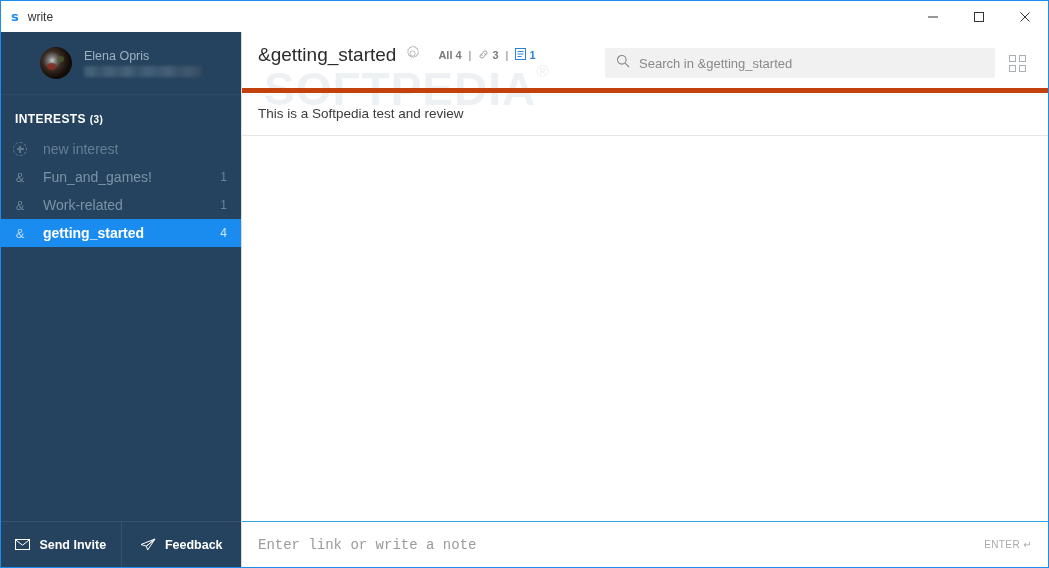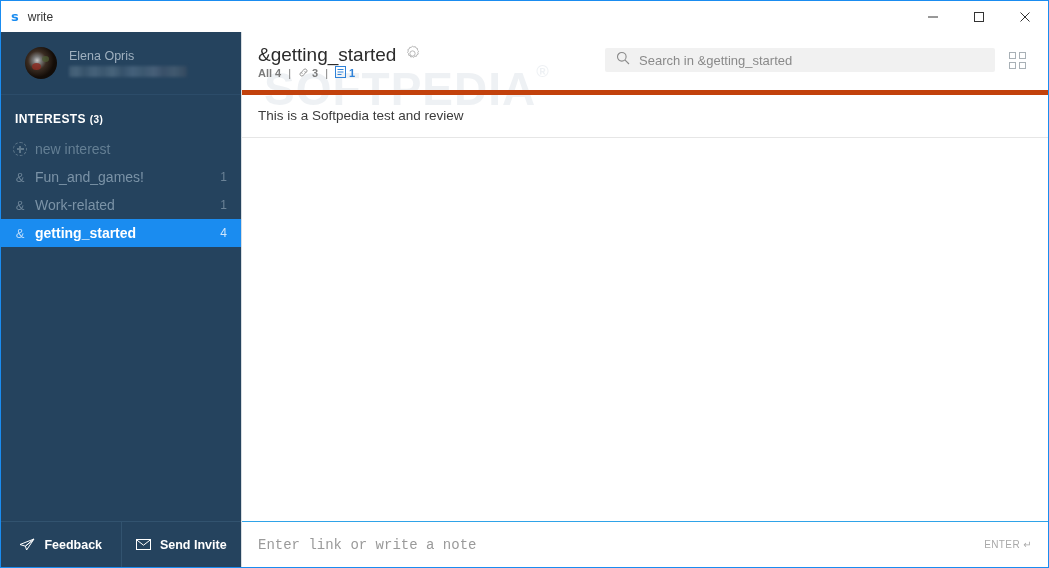--- a/index.html
+++ b/index.html
@@ -42,20 +42,21 @@
   
   .sidebar {
     width: 240px; min-width: 240px;
     background: #25435e;
     display: flex; flex-direction: column;
   }
   .profile {
     height: 63px; display: flex; align-items: center;
     padding: 0 24px; gap: 12px;
     border-bottom: 1px solid #2c4c69;
+    justify-content: center;
   }
   .avatar {
     width: 32px; height: 32px; border-radius: 50%;
     background: radial-gradient(circle at 38% 42%, #c9c9c9 0%, #7b7b7b 14%, #3a2c22 34%, #140d08 62%, #090909 100%);
     position: relative; overflow: hidden; flex: none;
   }
   .avatar:before {
     content: ""; position: absolute; left: 7px; top: 16px;
     width: 9px; height: 7px; border-radius: 50%;
     background: #8a2b22; opacity: .85;
@@ -78,21 +79,21 @@
   }
   .interests-header {
     padding: 17px 0 9px 14px;
     font-size: 12px; font-weight: bold; color: #ffffff;
     letter-spacing: .4px;
   }
   .interests-header .count { font-size: 10px; font-weight: bold; }
   .nav-list { display: flex; flex-direction: column; }
   .nav-item {
     height: 28px; display: flex; align-items: center;
-    padding: 0 14px 0 12px; gap: 8px;
+    padding: 0 14px 0 12px; gap: 16px;
     font-size: 14px; color: #7b93a7;
   }
   .nav-item .glyph {
     width: 14px; text-align: center; flex: none;
     font-size: 13px; color: #6b8397;
   }
   .nav-item .nav-label { flex: 1; white-space: nowrap; overflow: hidden; }
   .nav-item .nav-count { font-size: 12px; color: #6b8397; }
   .nav-item.new-interest { color: #647f94; font-size: 14px; }
   .nav-item.new-interest .plus-icon {
@@ -127,30 +128,30 @@
   .main {
     flex: 1; display: flex; flex-direction: column;
     background: #ffffff; min-width: 0; position: relative;
     border-left: 1px solid #d8dde1;
   }
   .main-header {
     padding: 12px 22px 0 16px;
     display: flex; align-items: flex-start;
     position: relative; z-index: 2;
   }
-  .header-left { display: flex; flex-direction: column; gap: 0; }
+  .header-left { display: flex; flex-direction: row; gap: 17px; }
   .board-title-row { display: flex; align-items: center; gap: 8px; }
   .board-title { font-size: 19px; color: #2b2b2b; font-weight: normal; }
   .gear-icon { display: block; }
   .filters { display: flex; align-items: center; gap: 7px; font-size: 11px; color: #7b7b7b; }
   .filter { display: flex; align-items: center; gap: 3px; font-weight: bold; }
   .filter.active { color: #2f82d8; }
   .header-right { margin-left: auto; display: flex; align-items: center; gap: 14px; padding-top: 4px; }
   .searchbox {
-    width: 390px; height: 24px;
+    width: 390px; height: 30px;
     background: #f1f1f1; border-radius: 2px;
     display: flex; align-items: center; gap: 9px; padding: 0 11px;
   }
   .searchbox input {
     border: none; outline: none; background: transparent;
     font-family: "Liberation Sans", sans-serif;
     font-size: 13px; color: #666; width: 100%;
   }
   .searchbox input::placeholder { color: #8a8a8a; }
   .grid-toggle { display: grid; grid-template-columns: 7px 7px; grid-gap: 3px; }
@@ -255,35 +256,35 @@
           <span class="nav-label">getting_started</span>
           <span class="nav-count">4</span>
         </div>
       </div>
 
       <div class="sidebar-spacer"></div>
 
       <div class="sidebar-bottom">
         <div class="sb-btn">
           <span>
+            <svg width="15" height="11" viewBox="0 0 15 11">
+              <rect x="0.5" y="0.5" width="14" height="10" fill="none" stroke="#fff" stroke-width="1"></rect>
+              <polyline points="0.8,1 7.5,6.2 14.2,1" fill="none" stroke="#fff" stroke-width="1"></polyline>
+            </svg>
+          </span>
+          <span>Send Invite</span>
+        </div>
+        <div class="sb-btn">
+          <span>
             <svg width="16" height="13" viewBox="0 0 16 13">
               <polygon points="15,1 1,6.5 6.4,8.2 15,1" fill="none" stroke="#fff" stroke-width="1" stroke-linejoin="round"></polygon>
               <polygon points="15,1 6.4,8.2 7.6,12 15,1" fill="none" stroke="#fff" stroke-width="1" stroke-linejoin="round"></polygon>
             </svg>
           </span>
           <span>Feedback</span>
-        </div>
-        <div class="sb-btn">
-          <span>
-            <svg width="15" height="11" viewBox="0 0 15 11">
-              <rect x="0.5" y="0.5" width="14" height="10" fill="none" stroke="#fff" stroke-width="1"></rect>
-              <polyline points="0.8,1 7.5,6.2 14.2,1" fill="none" stroke="#fff" stroke-width="1"></polyline>
-            </svg>
-          </span>
-          <span>Send Invite</span>
         </div>
       </div>
     </div>
 
     <div class="main">
 
       <div class="watermark">
         <span>SOFTPEDIA</span><span class="reg">®</span>
       </div>
 

